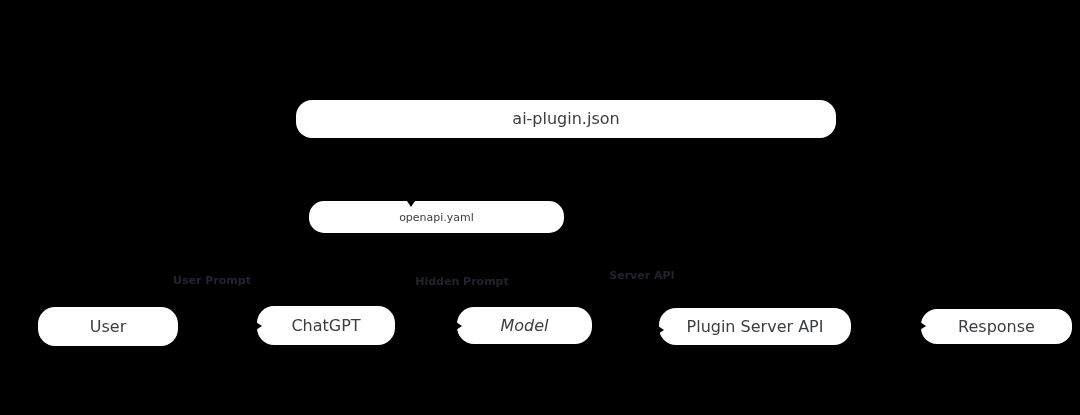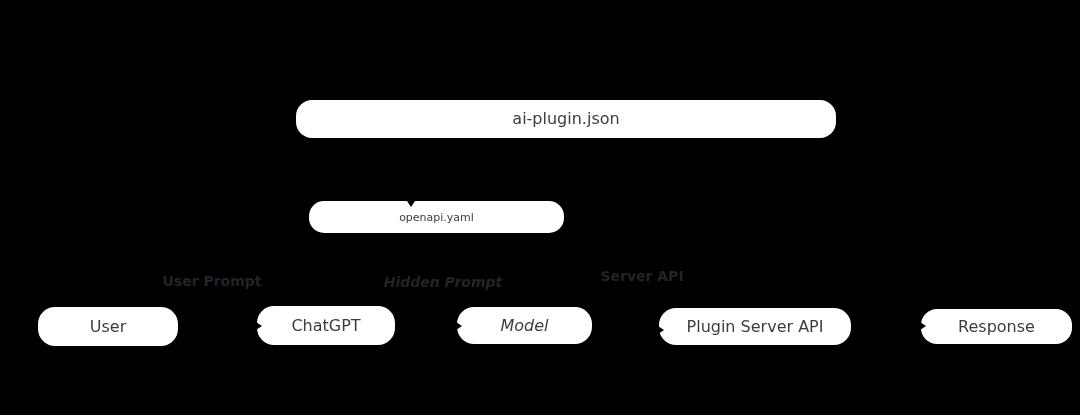--- a/index.html
+++ b/index.html
@@ -36,28 +36,28 @@
   .node-openapi .node-label { font-size: 11px; }
   .node-user        { left: 14px;  top: 307px; width: 140px; height: 39px; border-radius: 17px; }
   .node-chatgpt     { left: 233px; top: 306px; width: 138px; height: 39px; border-radius: 17px; }
   .node-model       { left: 433px; top: 307px; width: 135px; height: 37px; border-radius: 17px; font-style: italic; }
   .node-plugin-api  { left: 635px; top: 308px; width: 192px; height: 37px; border-radius: 17px; }
   .node-response    { left: 897px; top: 309px; width: 151px; height: 35px; border-radius: 16px; }
 
   .edge-label {
     position: absolute;
     color: #23242b;
-    font-size: 14px;
+    font-size: 11px;
     font-weight: 700;
     white-space: nowrap;
     line-height: 16px;
     transform: translateX(-50%);
   }
   .label-user-prompt   { left: 188px; top: 273px; }
-  .label-hidden-prompt { left: 419px; top: 274px; font-style: italic; }
+  .label-hidden-prompt { left: 438px; top: 274px; }
   .label-restful-api   { left: 618px; top: 268px; }
 
   
   .arrowhead {
     position: absolute;
     width: 0;
     height: 0;
   }
   .arrowhead.right {
     border-top: 6px solid transparent;

